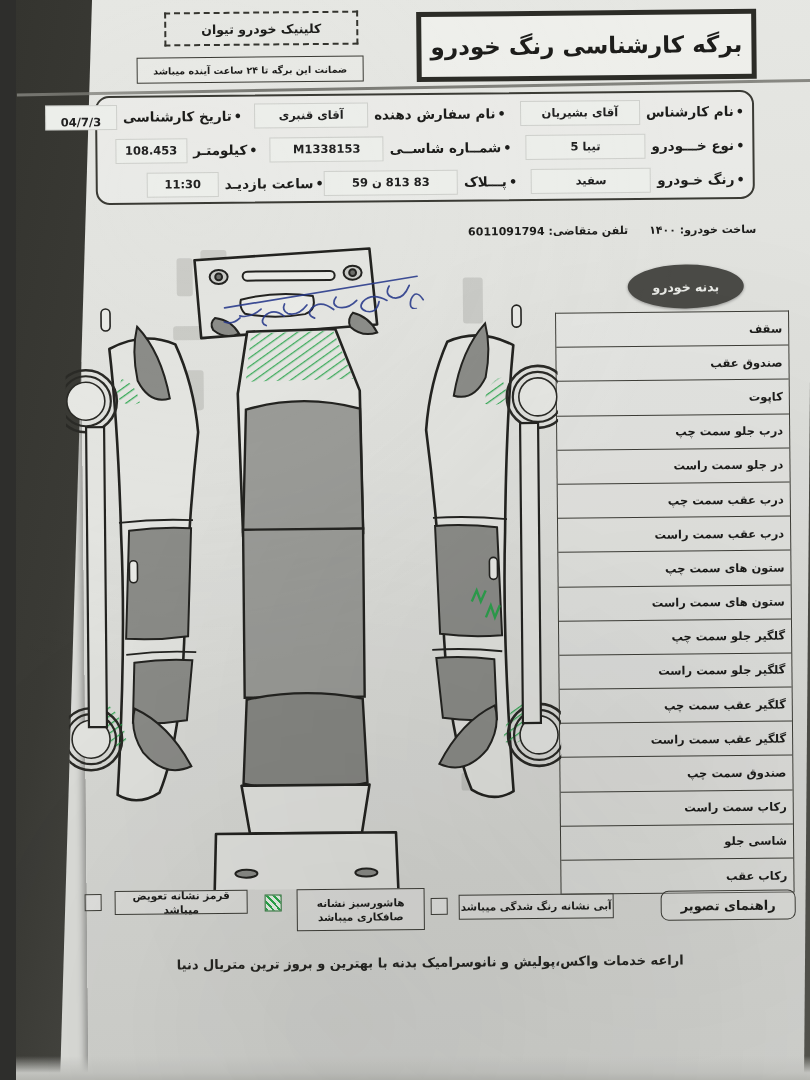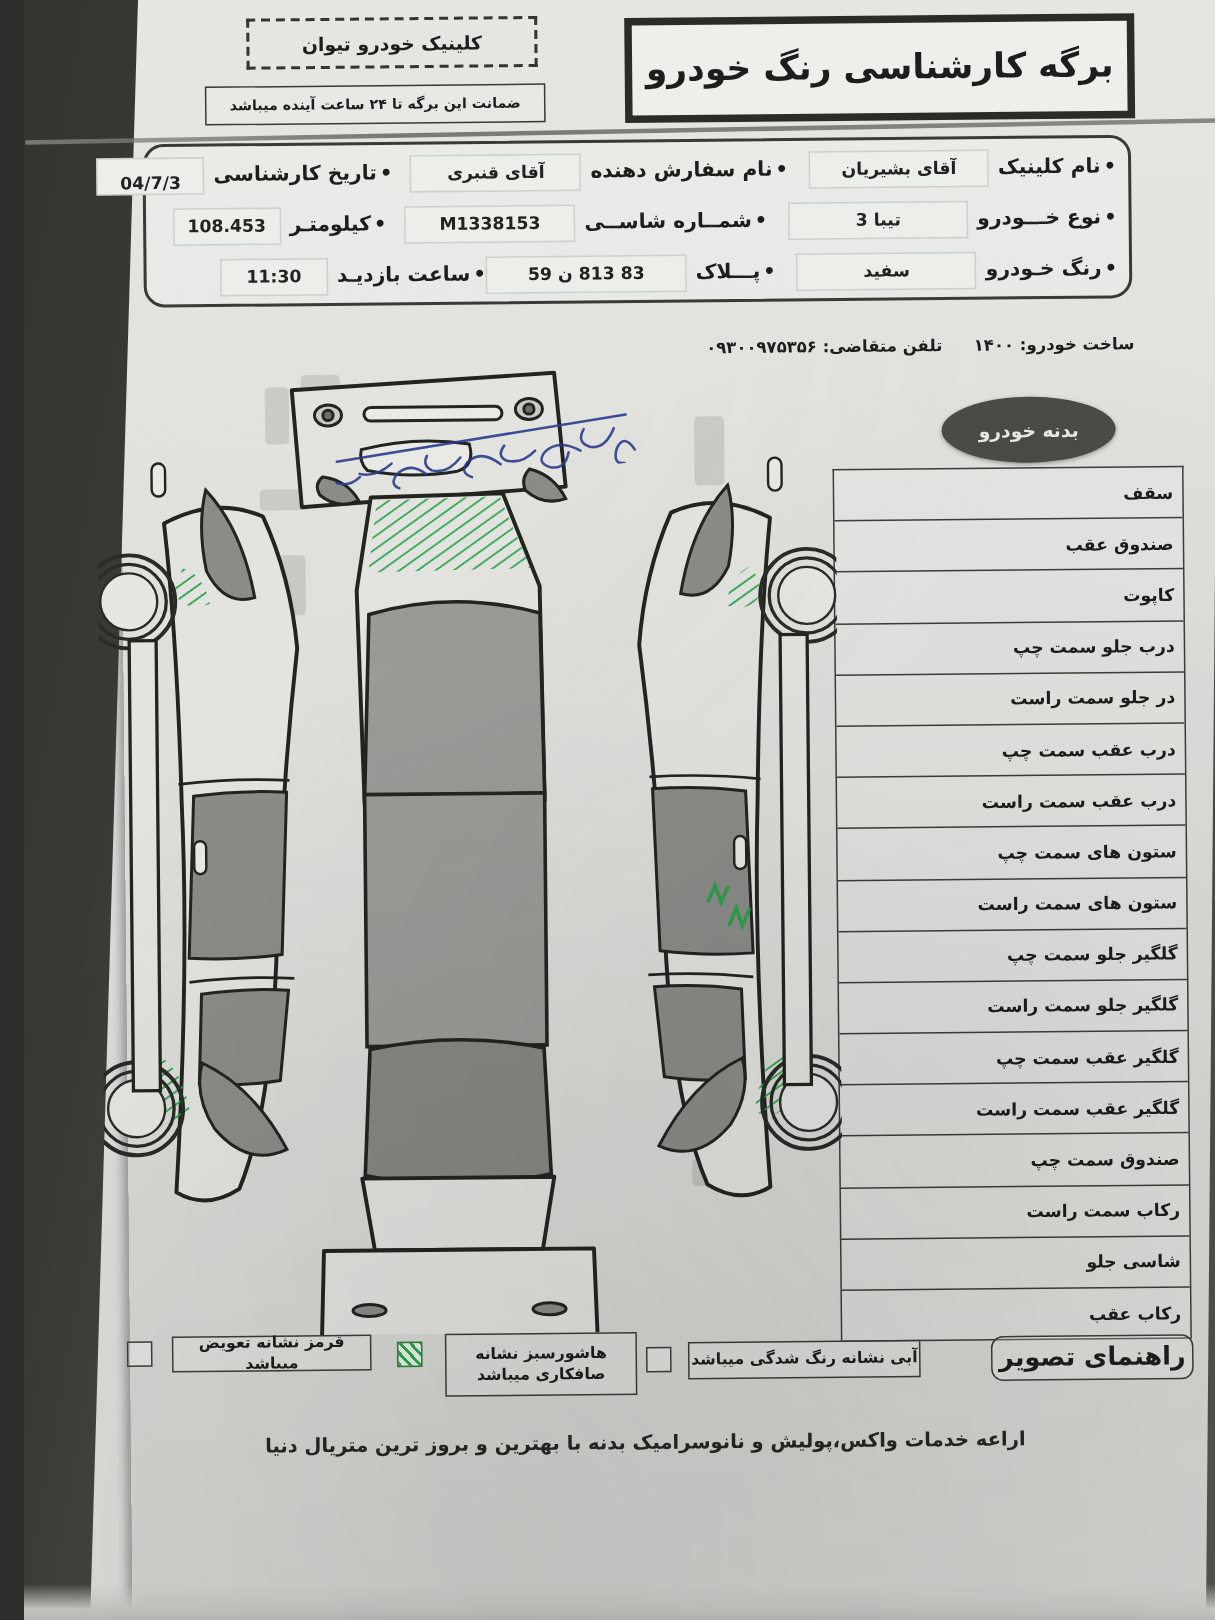--- a/index.html
+++ b/index.html
@@ -119,21 +119,21 @@
     padding-right:6px;box-sizing:border-box;
   }
   .prow span{font-size:11.5px;font-weight:bold;color:#1c1c1a;}
 
   
   .legend-guide{
     position:absolute;left:636px;top:893px;width:133px;height:28px;
     border:1.4px solid #3d3d37;border-radius:8px;
     display:flex;align-items:center;justify-content:center;background:rgba(252,252,250,.2);
   }
-  .legend-guide span{font-size:17px;font-weight:bold;}
+  .legend-guide span{font-size:13px;font-weight:bold;}
   .lg-box{
     position:absolute;border:1.4px solid #3d3d37;background:rgba(252,252,250,.2);
     display:flex;align-items:center;justify-content:center;text-align:center;
     box-sizing:border-box;
   }
   .lg-box span{font-size:10.5px;font-weight:bold;line-height:1.35;}
   .cb{
     position:absolute;width:17px;height:17px;border:1.5px solid #3d3d37;
     background:rgba(250,250,248,.35);box-sizing:border-box;
   }
@@ -175,21 +175,21 @@
     <div class="title-box">
       <span class="fa">برگه کارشناسی رنگ خودرو</span>
     </div>
     <div class="hrule"></div>
 
     <div class="info">
 
       <div class="inforow" style="top:2px;">
         <div class="cellgrp" style="margin-right:8px;">
           <span class="fa dot">•</span>
-          <span class="fa lab">نام کلینیک</span>
+          <span class="fa lab">نام کارشناس</span>
           <div class="val" style="width:118px;margin-right:6px;">
             <span>آقای بشیریان</span>
           </div>
         </div>
         <div class="cellgrp" style="margin-right:14px;">
           <span class="fa dot">•</span>
           <span class="fa lab">نام سفارش دهنده</span>
           <div class="val" style="width:112px;margin-right:6px;">
             <span>آقای قنبری</span>
           </div>
@@ -201,21 +201,21 @@
             <span>04/7/3</span>
           </div>
         </div>
       </div>
 
       <div class="inforow" style="top:36px;">
         <div class="cellgrp" style="margin-right:8px;">
           <span class="fa dot">•</span>
           <span class="fa lab">نوع خـــودرو</span>
           <div class="val" style="width:118px;margin-right:6px;">
-            <span>تیبا 3</span>
+            <span>تیبا 5</span>
           </div>
         </div>
         <div class="cellgrp" style="margin-right:14px;">
           <span class="fa dot">•</span>
           <span class="fa lab">شمــاره شاســی</span>
           <div class="val" style="width:112px;margin-right:6px;">
             <span>M1338153</span>
           </div>
         </div>
         <div class="cellgrp" style="margin-right:12px;">
@@ -251,21 +251,21 @@
         </div>
       </div>
     </div>
 
     <div class="sub-right fa">
       <span>ساخت خودرو:</span>
       <span>۱۴۰۰</span>
     </div>
     <div class="sub-mid fa">
       <span>تلفن متقاضی:</span>
-      <span>۰۹۳۰۰۹۷۵۳۵۶</span>
+      <span>6011091794</span>
     </div>
 
     <div class="oval">
       <span class="fa">بدنه خودرو</span>
     </div>
 
     <div class="parts" id="parts-table">
         <div class="prow">
           <span class="fa">سقف</span>
         </div>

